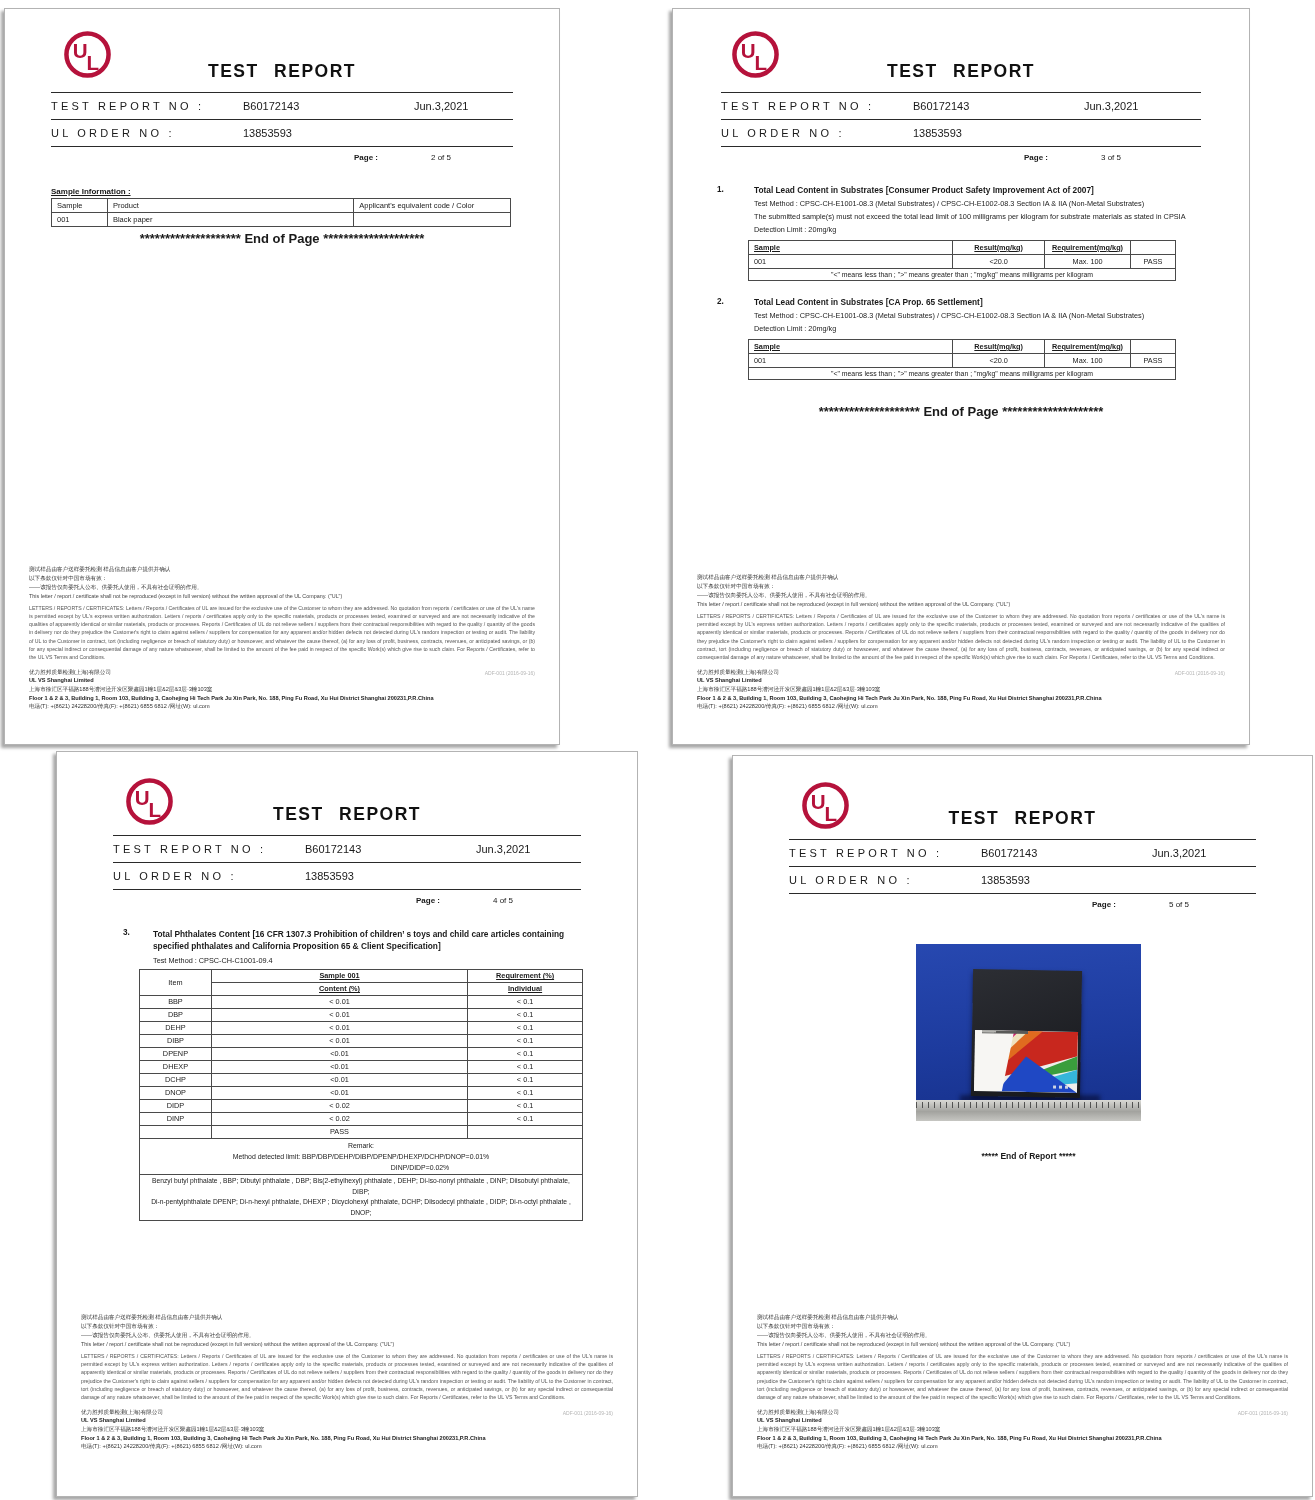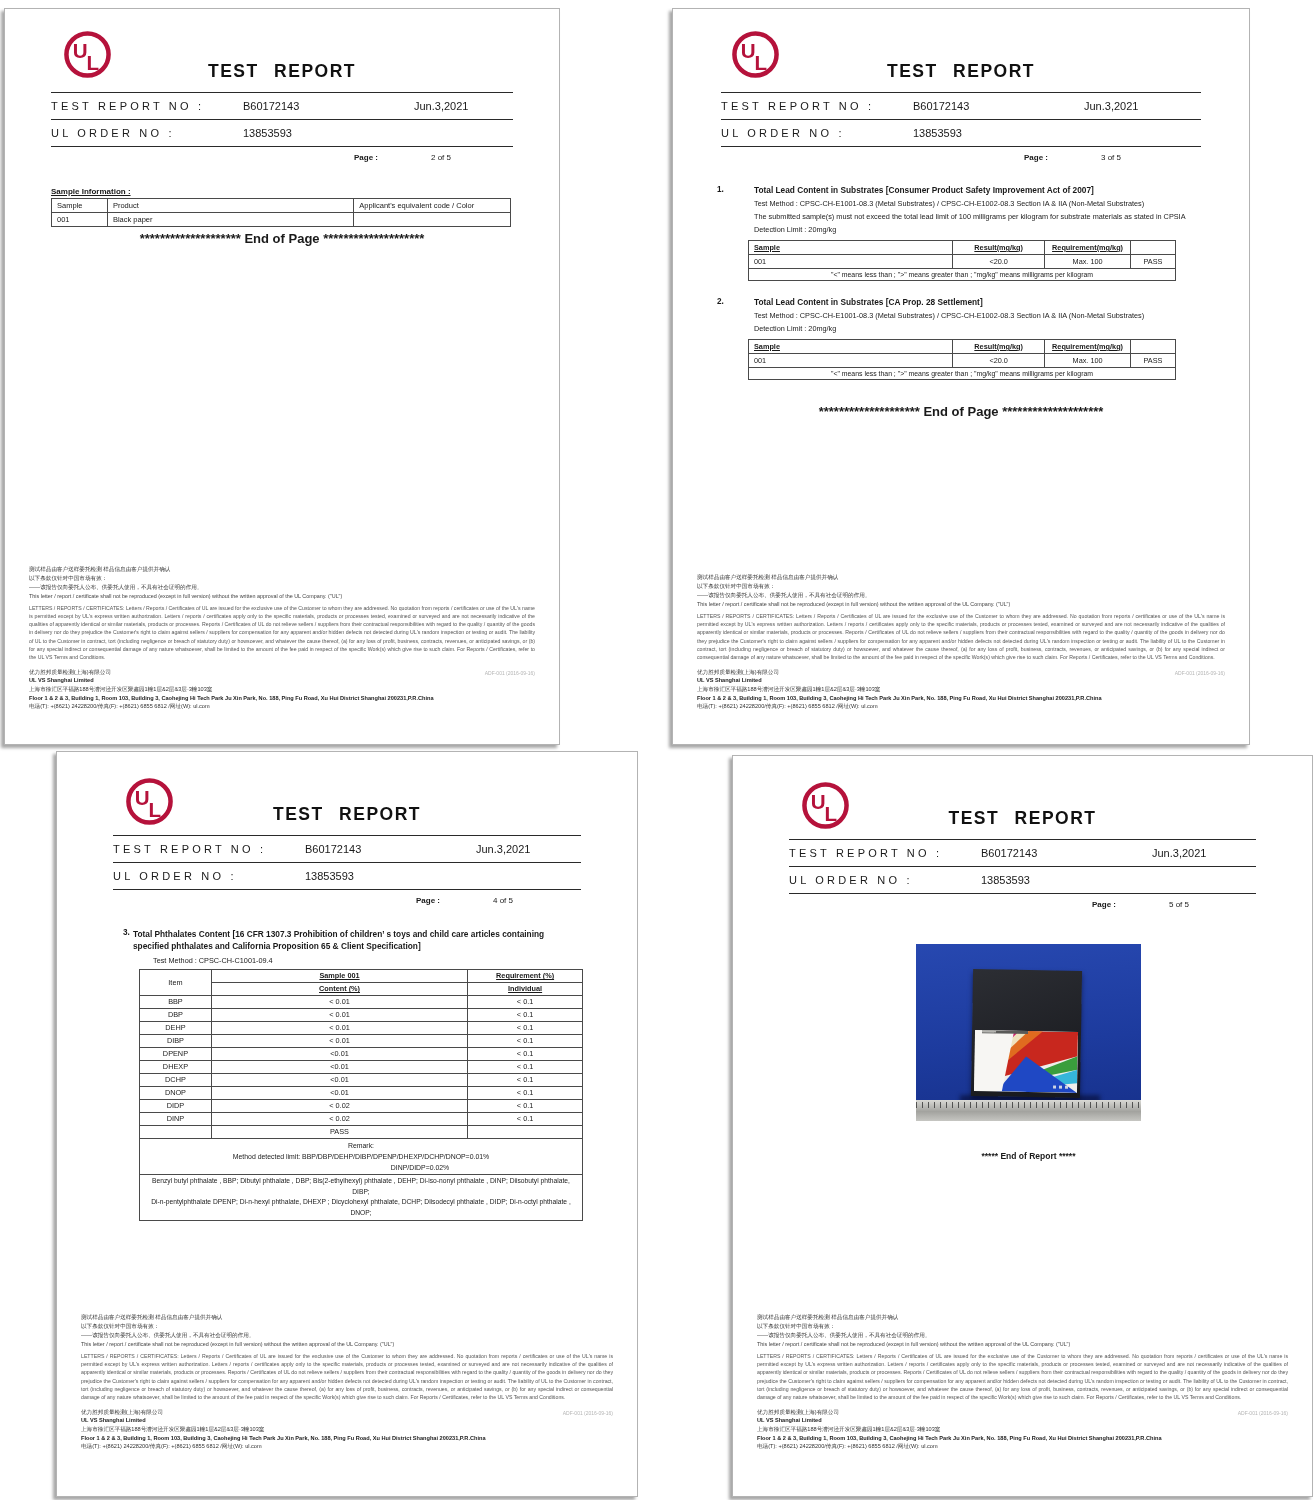--- a/index.html
+++ b/index.html
@@ -47,21 +47,21 @@
   table.t3 td { border:1px solid #4a4a4a; padding:2px 5px; }
   table.t3 .h { font-weight:bold; text-decoration:underline; }
   .w1{width:205px;} .w2{width:92px;text-align:center;} .w3{width:86px;text-align:center;} .w4{width:45px;text-align:center;}
   .note { text-align:center; font-size:6.9px; }
   .pass { font-weight:normal; text-align:center; }
   #p3 .eop { margin-top:24px; }
 
   
   .sec4 { position:relative; margin:16px var(--m) 0; }
   .sec-no4 { position:absolute; left:10px; top:0; font-weight:bold; font-size:8.2px; }
-  .sec4-title { margin-left:20px; font-weight:bold; font-size:8.3px; line-height:1.5; width:440px; }
+  .sec4-title { margin-left:40px; font-weight:bold; font-size:8.3px; line-height:1.5; width:440px; }
   .tm { margin-left:40px; font-size:7.3px; margin-top:3px; }
   table.t4 { margin:4px 0 0 26px; width:444px; border-collapse:collapse; font-size:7.3px; }
   table.t4 td { border:1px solid #4a4a4a; padding:1px 5px; height:13px; text-align:center; }
   table.t4 .hu { font-weight:bold; text-decoration:underline; }
   .k1{width:72px;} .k2{width:257px;} .k3{width:115px;}
   td.remark-cell { text-align:left; font-size:6.9px; line-height:1.6; padding:2px 6px; }
   td.names-cell  { text-align:left; font-size:6.7px; line-height:1.6; padding:2px 6px; }
   .indent { margin-left:118px; }
 
   
@@ -211,21 +211,21 @@
       </tr>
       <tr>
         <td colspan="4" class="note">"&lt;" means less than ; "&gt;" means greater than ; "mg/kg" means milligrams per kilogram</td>
       </tr>
     </tbody>
       </table>
   </div>
 
   <div class="sec">
     <span class="sec-no">2.</span>
-    <div class="sec-title">Total Lead Content in Substrates [CA Prop. 28 Settlement]</div>
+    <div class="sec-title">Total Lead Content in Substrates [CA Prop. 65 Settlement]</div>
     <div class="sec-line">Test Method : CPSC-CH-E1001-08.3 (Metal Substrates) / CPSC-CH-E1002-08.3 Section IA &amp; IIA (Non-Metal Substrates)</div>
     <div class="sec-line">Detection Limit : 20mg/kg</div>
     <table class="t3">
       <tbody>
           <tr>
         <td class="w1 h">Sample</td>
         <td class="w2 h">Result(mg/kg)</td>
         <td class="w3 h">Requirement(mg/kg)</td>
         <td class="w4"></td>
       </tr>

